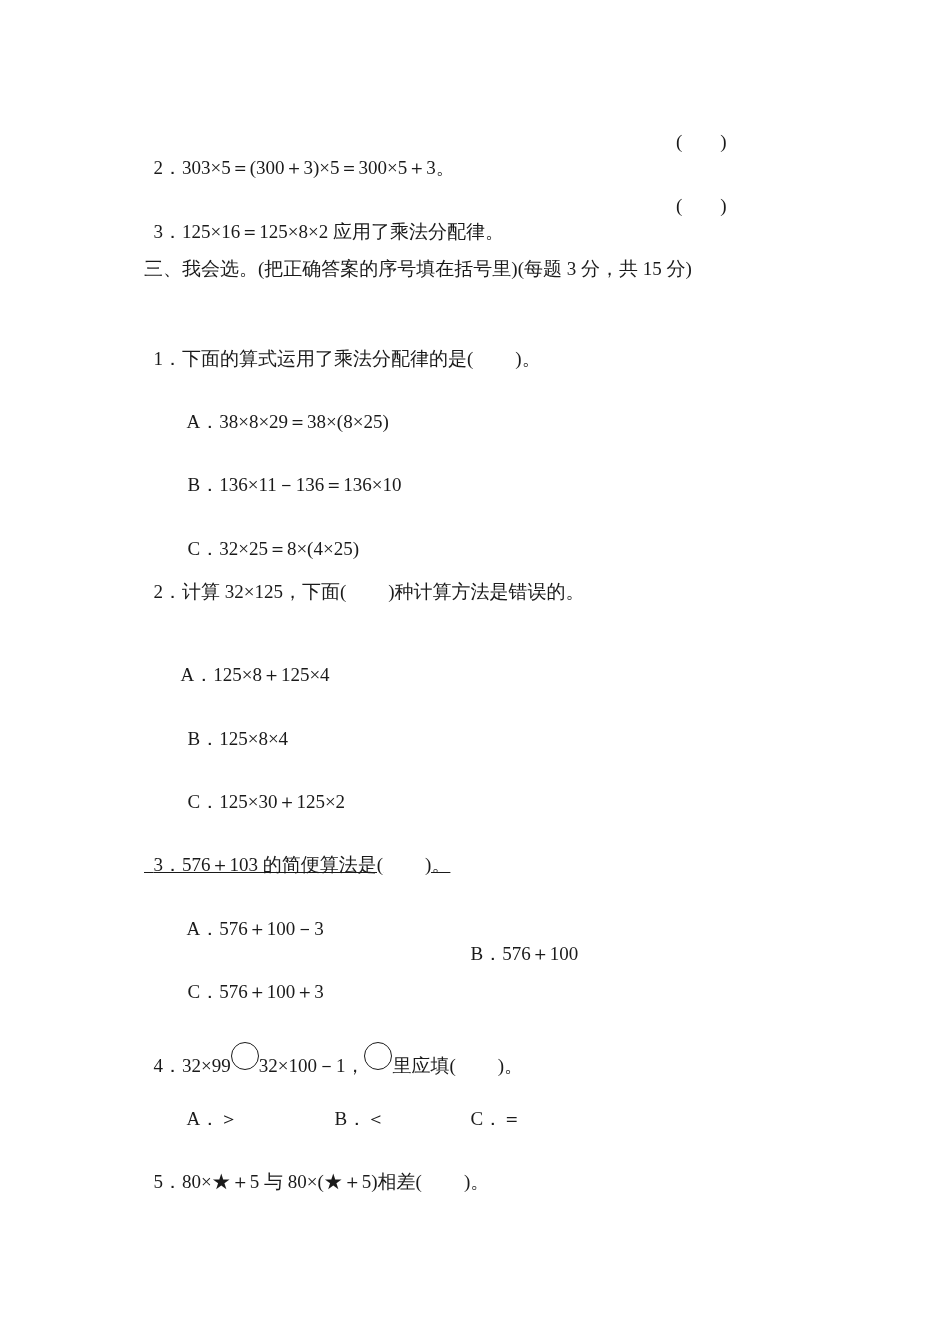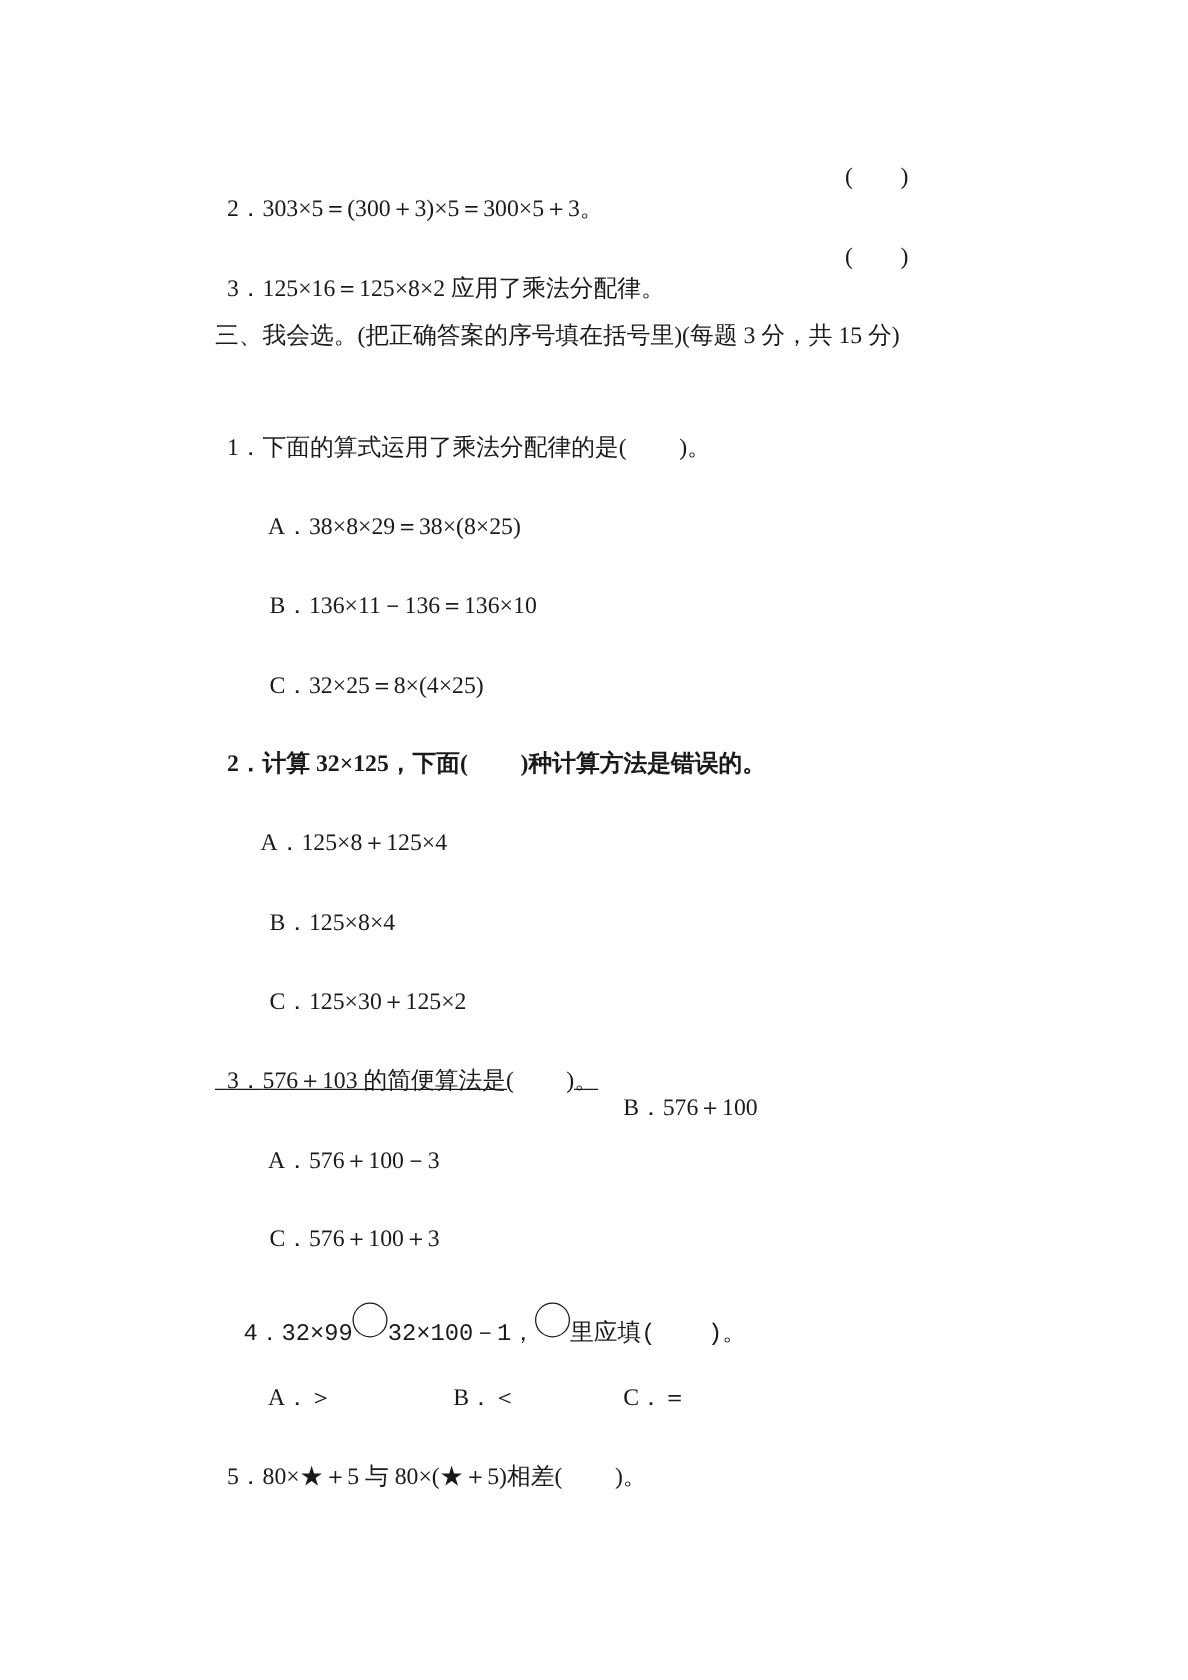--- a/index.html
+++ b/index.html
@@ -1,18 +1,18 @@
 <!DOCTYPE html>
 <html><head>
 <meta charset="utf-8">
 <style>
   html, body { margin: 0; padding: 0; background: #ffffff; }
   body { width: 950px; height: 1344px; position: relative; overflow: hidden;
          font-family: "Liberation Serif", "DejaVu Serif", serif; color: #1a1a1a; font-size: 19px; }
-  .line { position: absolute; white-space: pre; line-height: 26px; margin-left: 28px; }
+  .line { position: absolute; white-space: pre; line-height: 26px; }
   .paren { position: absolute; white-space: pre; line-height: 26px; }
   .circle { display: inline-block; width: 28px; height: 28px; border: 1.3px solid #1a1a1a; border-radius: 50%;
             vertical-align: -4px; box-sizing: border-box; }
   .circle.raised { vertical-align: 2px; }
   .blank { display: inline-block; width: 42px; }
 </style>
 </head>
 <body>
 
 <div class="line" style="left:144px; top:129px;">
@@ -33,47 +33,47 @@
 <div class="line" style="left:178px; top:383px;">
   <span>A．</span><span>38×8×29＝38×(8×25)</span>
 </div>
 <div class="line" style="left:178px; top:446px;">
   <span>B．</span><span>136×11－136＝136×10</span>
 </div>
 <div class="line" style="left:178px; top:510px;">
   <span>C．</span><span>32×25＝8×(4×25)</span>
 </div>
 
-<div class="line" style="left:144px; top:573px;font-weight:bold;">
+<div class="line" style="left:144px; top:553px;">
   <span>2．</span><span>计算 32×125，下面(</span><span class="blank"></span><span>)种计算方法是错误的。</span>
 </div>
 <div class="line" style="left:172px; top:636px;">
   <span>A．</span><span>125×8＋125×4</span>
 </div>
 <div class="line" style="left:178px; top:700px;">
   <span>B．</span><span>125×8×4</span>
 </div>
 <div class="line" style="left:178px; top:763px;">
   <span>C．</span><span>125×30＋125×2</span>
 </div>
 
 <div class="line" style="left:144px; top:826px;text-decoration:underline;">
   <span>3．</span><span>576＋103 的简便算法是(</span><span class="blank"></span><span>)。</span>
 </div>
 <div class="line" style="left:178px; top:890px;">
   <span>A．</span><span>576＋100－3</span>
 </div>
-<div class="line" style="left:461px; top:848px;">
+<div class="line" style="left:461px; top:915px;">
   <span>B．</span><span>576＋100</span>
 </div>
 <div class="line" style="left:178px; top:953px;">
   <span>C．</span><span>576＋100＋3</span>
 </div>
 
-<div class="line" style="left:144px; top:1016px;font-family:Liberation Mono, monospace;">
+<div class="line" style="left:144px; top:1016px;">
   <span>4．</span><span>32×99</span><span class="circle raised"></span><span>32×100－1，</span><span class="circle raised"></span><span>里应填(</span><span class="blank"></span><span>)。</span>
 </div>
 <div class="line" style="left:178px; top:1080px;">
   <span>A．</span><span>＞</span>
 </div>
 <div class="line" style="left:325px; top:1080px;">
   <span>B．</span><span>＜</span>
 </div>
 <div class="line" style="left:461px; top:1080px;">
   <span>C．</span><span>＝</span>

